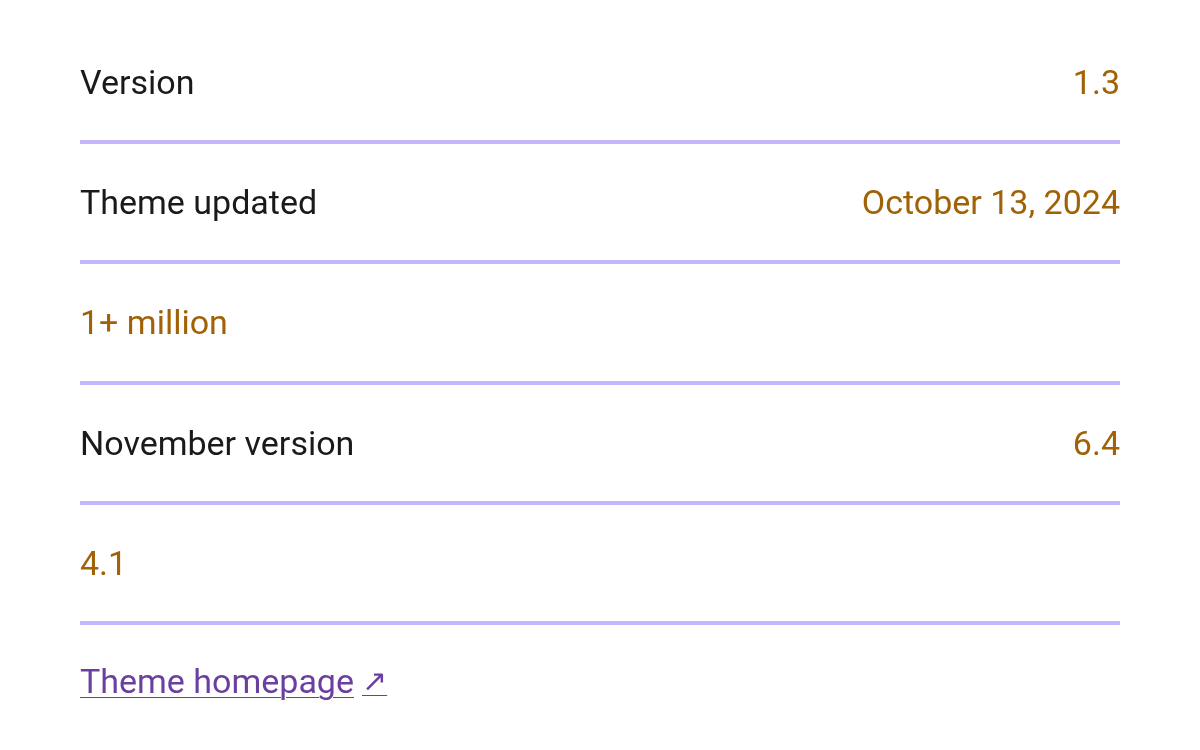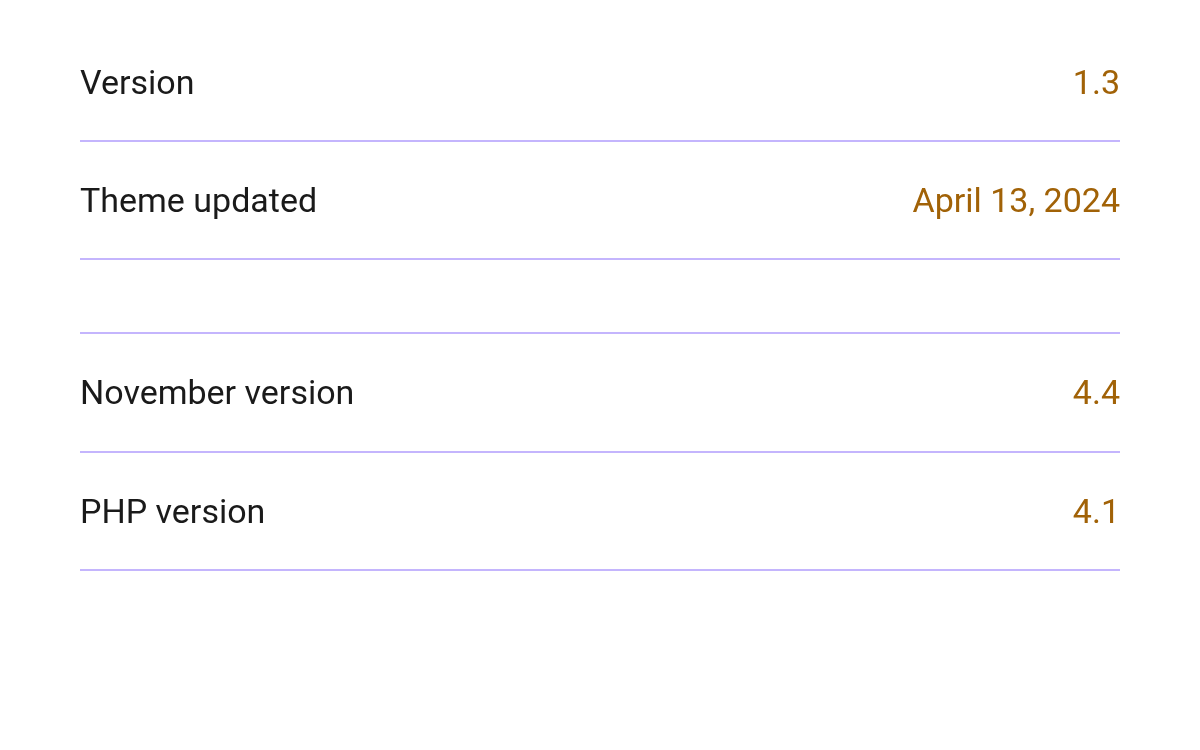--- a/index.html
+++ b/index.html
@@ -14,21 +14,21 @@
       padding: 50px 80px;
     }
     .info-list {
       width: 100%;
     }
     .info-row {
       display: flex;
       justify-content: space-between;
       align-items: flex-end;
       padding: 36px 0;
-      border-bottom: 2px solid #c4b5fd;
+      border-bottom: 4px solid #c4b5fd;
       font-size: 34px;
       line-height: 1.3;
     }
     .info-row:first-child {
       padding-top: 10px;
     }
     .info-label {
       color: #1a1a1a;
       font-weight: 400;
     }
@@ -62,30 +62,36 @@
 
 <div class="info-list">
 
   <div class="info-row">
     <span class="info-label">Version</span>
     <span class="info-value">1.3</span>
   </div>
 
   <div class="info-row">
     <span class="info-label">Theme updated</span>
-    <span class="info-value">April 13, 2024</span>
+    <span class="info-value">October 13, 2024</span>
   </div>
 
   <div class="info-row">
+    <span class="info-value">1+ million</span>
   </div>
 
   <div class="info-row">
     <span class="info-label">November version</span>
-    <span class="info-value">4.4</span>
+    <span class="info-value">6.4</span>
   </div>
 
   <div class="info-row">
-    <span class="info-label">PHP version</span>
     <span class="info-value">4.1</span>
   </div>
 
+  <div class="link-row">
+    <a class="theme-link">
+      <span>Theme homepage</span>
+      <span class="external-icon">↗</span>
+    </a>
+  </div>
 
 </div>
 
 </body></html>

